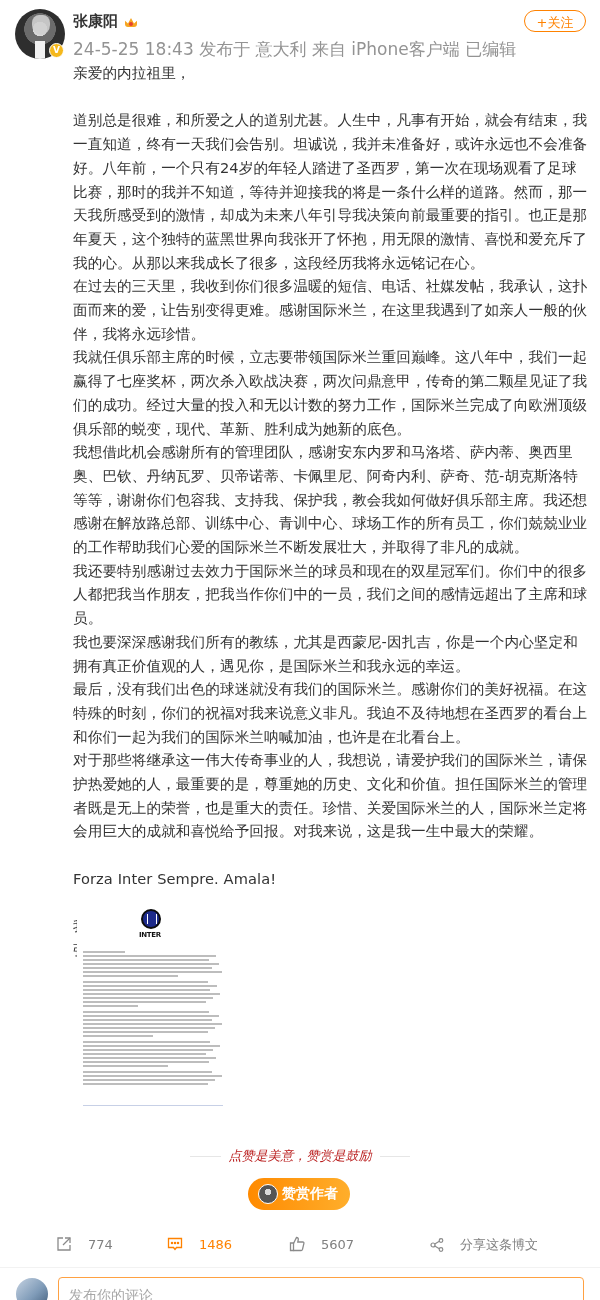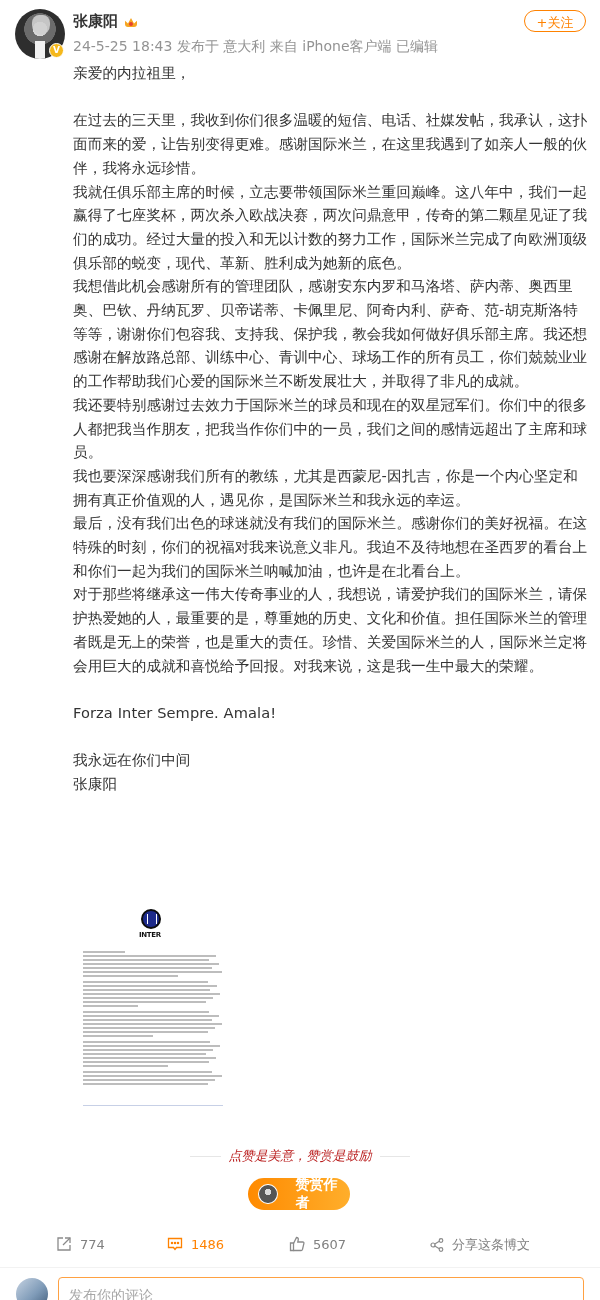--- a/index.html
+++ b/index.html
@@ -12,47 +12,47 @@
   .avatar .hand { position: absolute; left: 17px; top: 6px; width: 18px; height: 20px; border-radius: 40% 40% 50% 50%; background: #cfcfcf; opacity: .9; }
   .avatar .shirt { position: absolute; left: 20px; top: 32px; width: 10px; height: 18px; background: #f1f1f1; }
   .vbadge { position: absolute; left: 49px; top: 43px; width: 15px; height: 15px; border-radius: 50%; background: #f5b81c; border: 1.5px solid #fff;
     color: #fff; font-size: 9px; font-weight: bold; line-height: 12px; text-align: center; }
   .name-row { position: absolute; left: 73px; top: 12px; display: flex; align-items: center; gap: 6px; }
   .name { font-size: 15px; font-weight: bold; color: #333; }
   .crown { width: 14px; height: 13px; position: relative; }
   .crown::before { content: ""; position: absolute; left: 1px; top: 3px; width: 12px; height: 9px; background: #f6a623; border-radius: 2px 2px 3px 3px;
     clip-path: polygon(0 30%, 25% 60%, 50% 0, 75% 60%, 100% 30%, 100% 100%, 0 100%); }
   .crown::after { content: ""; position: absolute; left: 5px; top: 7px; width: 4px; height: 4px; border-radius: 50%; background: #e8412c; }
-  .meta { position: absolute; left: 73px; top: 38px; font-size: 14px; color: #939393; white-space: nowrap; }
+  .meta { position: absolute; left: 73px; top: 38px; font-size: 17px; color: #939393; white-space: nowrap; }
   .follow-btn { position: absolute; left: 524px; top: 10px; width: 62px; height: 22px; border: 1px solid #ff8200; border-radius: 14px;
     color: #ff8200; font-size: 13px; text-align: center; line-height: 24px; background: #fff; cursor: pointer; }
 
   .content { position: absolute; left: 73px; top: 61px; width: 515px; font-size: 14.6px; line-height: 23.7px; color: #333333; letter-spacing: 0.1px; }
   .content p { margin: 0; }
   .content .blank { height: 23.7px; }
 
   .doc-thumb { position: absolute; left: 77px; top: 905px; width: 150px; height: 212px; background: #fff; border: 0 solid #eee; }
   .doc-logo { position: absolute; left: 64px; top: 4px; width: 20px; height: 20px; border-radius: 50%; background: #1d2a8a; border: 2px solid #0c0c0c; }
   .doc-logo::after { content: ""; position: absolute; left: 4px; top: 3px; width: 8px; height: 10px; border-left: 1.5px solid #fff; border-right: 1.5px solid #fff; }
   .doc-brand { position: absolute; left: 62px; top: 26px; font-size: 7px; font-weight: bold; color: #111; letter-spacing: -0.3px; }
   .doc-lines { position: absolute; left: 6px; top: 46px; width: 140px; }
   .doc-line { height: 2px; background: #bdbdbd; margin-bottom: 3px; }
   .doc-footer { position: absolute; left: 6px; top: 200px; width: 140px; height: 1px; background: #c7d0e6; }
 
   .reward-divider { position: absolute; left: 190px; top: 1148px; width: 220px; height: 16px; display: flex; align-items: center; justify-content: center; gap: 8px; }
   .reward-divider .line { width: 40px; height: 1px; background: #e6e6e6; }
   .reward-divider .txt { font-size: 13px; color: #b91c1c; white-space: nowrap; font-style: italic; }
   .reward-btn { position: absolute; left: 248px; top: 1178px; width: 102px; height: 32px; border-radius: 16px;
-    background: linear-gradient(90deg, #ff8a00, #ffae2b); display: flex; align-items: center; padding-left: 10px; gap: 18px; cursor: pointer; }
+    background: linear-gradient(90deg, #ff8a00, #ffae2b); display: flex; align-items: center; padding-left: 10px; gap: 4px; cursor: pointer; }
   .reward-btn .mini-avatar { width: 20px; height: 20px; border-radius: 50%; border: 1.5px solid #fff;
     background: radial-gradient(circle at 50% 40%, #d9d9d9 0 22%, #555 23% 100%); }
   .reward-btn .lbl { color: #fff; font-size: 14px; font-weight: bold; }
 
   .actions { position: absolute; left: 0; top: 1230px; width: 600px; height: 38px; border-bottom: 1px solid #f2f2f2; }
-  .action { position: absolute; top: 6px; display: flex; align-items: center; gap: 8px; font-size: 13px; color: #808080; cursor: pointer; }
+  .action { position: absolute; top: 6px; display: flex; align-items: center; gap: 16px; font-size: 13px; color: #808080; cursor: pointer; }
   .action.active { color: #ff8200; }
   .action svg { display: block; }
 
   .comment-row { position: absolute; left: 0; top: 1275px; width: 600px; height: 25px; }
   .c-avatar { position: absolute; left: 16px; top: 3px; width: 32px; height: 32px; border-radius: 50%;
     background: linear-gradient(135deg, #c6d3e2 0%, #7f9bb8 55%, #3e5a78 100%); }
   .comment-input { position: absolute; left: 58px; top: 2px; width: 526px; height: 36px; border: 1px solid #ffa142; border-radius: 4px;
     padding: 10px 10px; font-size: 14px; color: #aaaaaa; background: #fff; font-family: "DejaVu Sans", sans-serif; }
   .comment-input::placeholder { color: #a8a8a8; }
 </style>
@@ -69,20 +69,21 @@
     <span class="name">张康阳</span>
     <span class="crown"></span>
   </div>
   <div class="meta">24-5-25 18:43 发布于 意大利 来自 iPhone客户端 已编辑</div>
   <div class="follow-btn">+关注</div>
 </div>
 
 <div class="content">
   <p>亲爱的内拉祖里，</p>
   <div class="blank"></div>
+  <p>道别总是很难，和所爱之人的道别尤甚。人生中，凡事有开始，就会有结束，我一直知道，终有一天我们会告别。坦诚说，我并未准备好，或许永远也不会准备好。八年前，一个只有24岁的年轻人踏进了圣西罗，第一次在现场观看了足球比赛，那时的我并不知道，等待并迎接我的将是一条什么样的道路。然而，那一天我所感受到的激情，却成为未来八年引导我决策向前最重要的指引。也正是那年夏天，这个独特的蓝黑世界向我张开了怀抱，用无限的激情、喜悦和爱充斥了我的心。从那以来我成长了很多，这段经历我将永远铭记在心。</p>
   <p>在过去的三天里，我收到你们很多温暖的短信、电话、社媒发帖，我承认，这扑面而来的爱，让告别变得更难。感谢国际米兰，在这里我遇到了如亲人一般的伙伴，我将永远珍惜。</p>
   <p>我就任俱乐部主席的时候，立志要带领国际米兰重回巅峰。这八年中，我们一起赢得了七座奖杯，两次杀入欧战决赛，两次问鼎意甲，传奇的第二颗星见证了我们的成功。经过大量的投入和无以计数的努力工作，国际米兰完成了向欧洲顶级俱乐部的蜕变，现代、革新、胜利成为她新的底色。</p>
   <p>我想借此机会感谢所有的管理团队，感谢安东内罗和马洛塔、萨内蒂、奥西里奥、巴钦、丹纳瓦罗、贝帝诺蒂、卡佩里尼、阿奇内利、萨奇、范-胡克斯洛特等等，谢谢你们包容我、支持我、保护我，教会我如何做好俱乐部主席。我还想感谢在解放路总部、训练中心、青训中心、球场工作的所有员工，你们兢兢业业的工作帮助我们心爱的国际米兰不断发展壮大，并取得了非凡的成就。</p>
   <p>我还要特别感谢过去效力于国际米兰的球员和现在的双星冠军们。你们中的很多人都把我当作朋友，把我当作你们中的一员，我们之间的感情远超出了主席和球员。</p>
   <p>我也要深深感谢我们所有的教练，尤其是西蒙尼-因扎吉，你是一个内心坚定和拥有真正价值观的人，遇见你，是国际米兰和我永远的幸运。</p>
   <p>最后，没有我们出色的球迷就没有我们的国际米兰。感谢你们的美好祝福。在这特殊的时刻，你们的祝福对我来说意义非凡。我迫不及待地想在圣西罗的看台上和你们一起为我们的国际米兰呐喊加油，也许是在北看台上。</p>
   <p>对于那些将继承这一伟大传奇事业的人，我想说，请爱护我们的国际米兰，请保护热爱她的人，最重要的是，尊重她的历史、文化和价值。担任国际米兰的管理者既是无上的荣誉，也是重大的责任。珍惜、关爱国际米兰的人，国际米兰定将会用巨大的成就和喜悦给予回报。对我来说，这是我一生中最大的荣耀。</p>
   <div class="blank"></div>
   <p>Forza Inter Sempre. Amala!</p>
   <div class="blank"></div>

